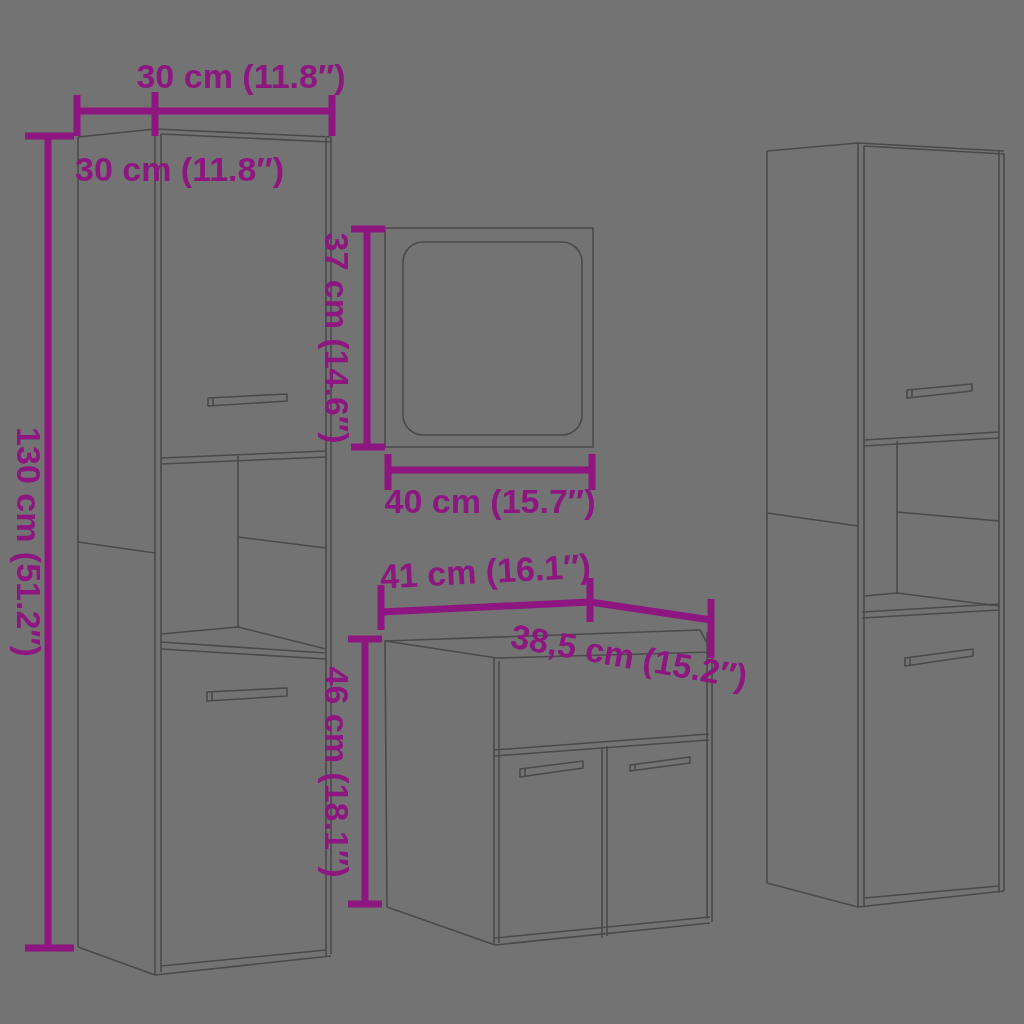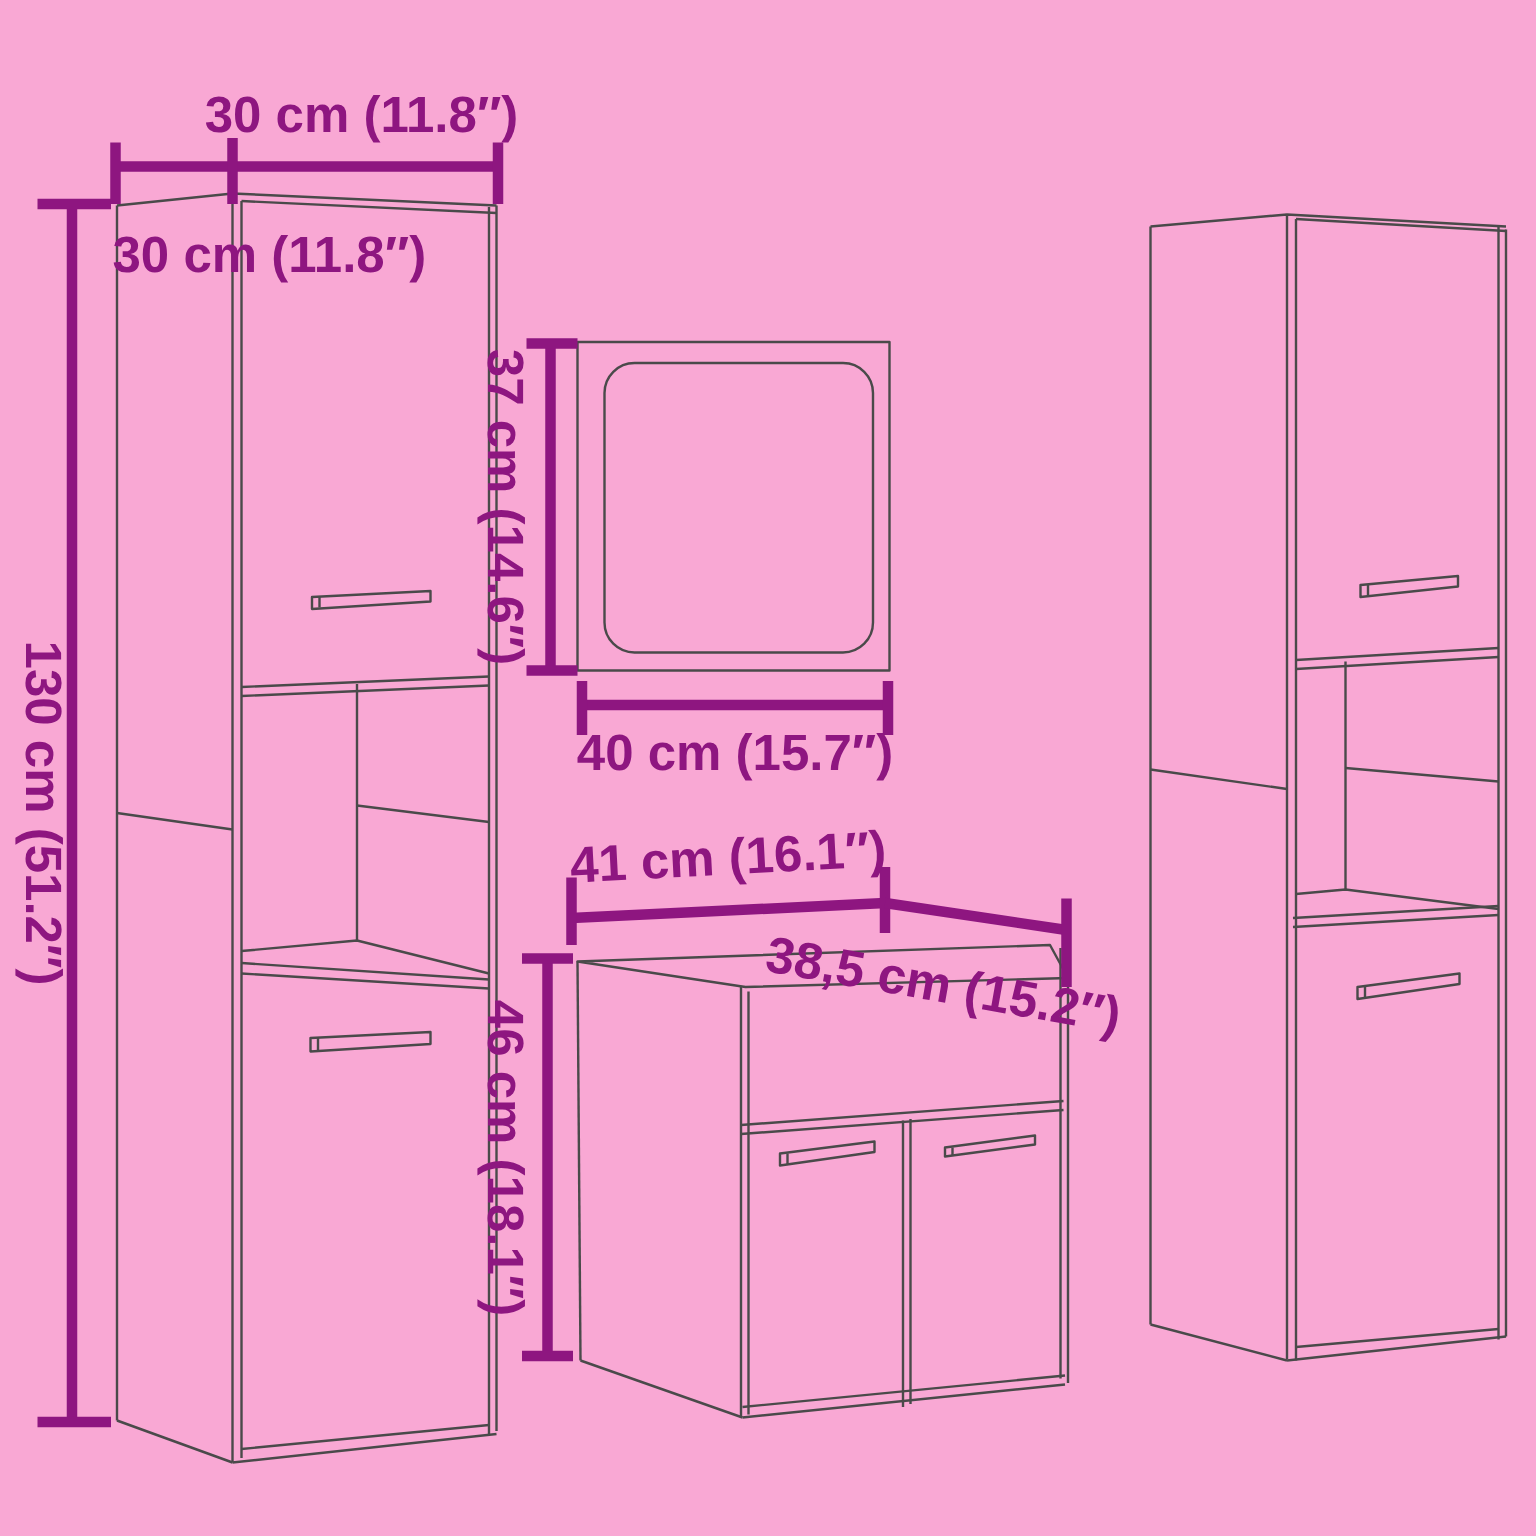--- a/index.html
+++ b/index.html
@@ -1,16 +1,16 @@
 <!DOCTYPE html>
 <html style="--dim: #8E1680; --outline: #4a4a4a;"><head>
 <meta charset="utf-8">
 <style>
   html,body{margin:0;padding:0;background:#ffffff;}
-  .stage{position:relative;width:1024px;height:1024px;background:#f9a8d4;overflow:hidden;}
+  .stage{position:relative;width:1024px;height:1024px;background:#737373;overflow:hidden;}
   svg{display:block;}
   .ln{fill:none;stroke:var(--outline,#4a4a4a);stroke-width:1.6;stroke-linejoin:round;}
   .dim{fill:none;stroke:var(--dim,#8E1680);stroke-width:7;stroke-linecap:butt;}
   .dimtxt{font-family:"Liberation Sans",sans-serif;font-weight:bold;font-size:34px;fill:var(--dim,#8E1680);}
 </style>
 </head>
 <body style="background: rgb(255, 255, 255);">
 
 <div class="stage">
 <svg width="1024" height="1024" viewBox="0 0 1024 1024">

